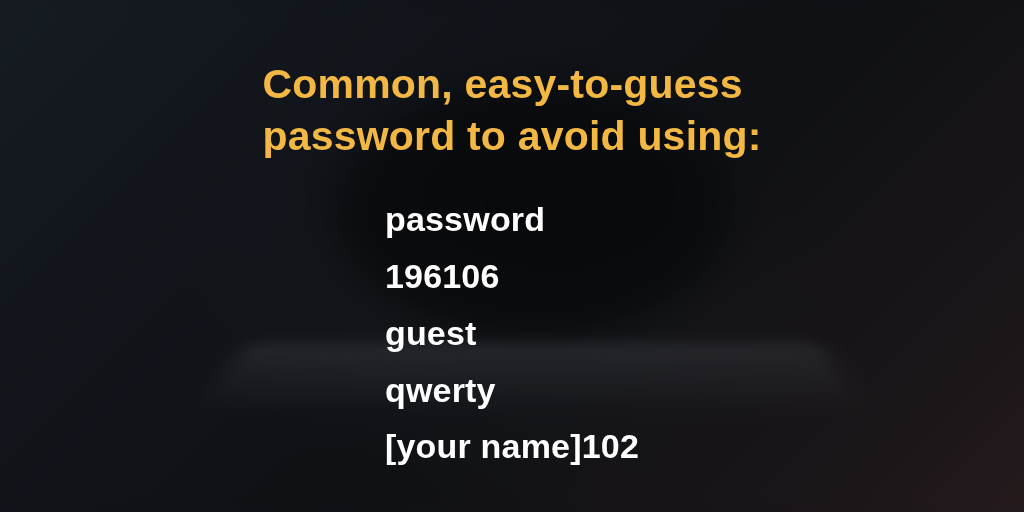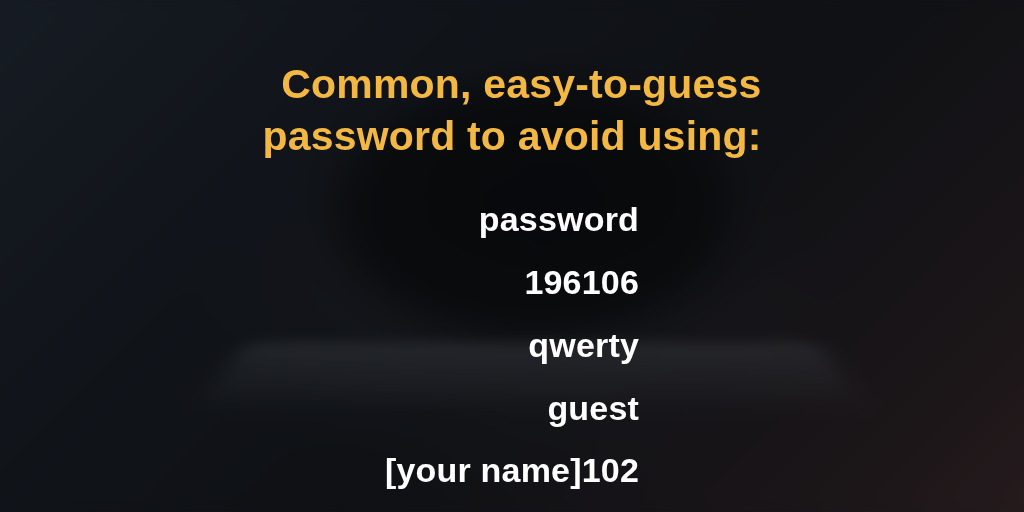--- a/index.html
+++ b/index.html
@@ -28,33 +28,33 @@
     }
     .overlay {
       position: absolute; inset: 0;
       background: rgba(8,10,14,0.45);
     }
     .content {
       position: absolute; inset: 0;
       display: flex; flex-direction: column;
       align-items: center; justify-content: flex-start;
       padding-top: 58px;
-      text-align: right;
+      text-align: left;
     }
     .headline {
       color: #f2b843;
       font-size: 41px;
       font-weight: 600;
       line-height: 1.28;
       letter-spacing: 0.2px;
       margin-bottom: 34px;
     }
     .list {
       display: flex; flex-direction: column;
-      gap: 18px;
+      gap: 12px;
     }
     .pw {
       color: #ffffff;
       font-size: 34px;
       font-weight: 600;
       line-height: 1.32;
       letter-spacing: 0.2px;
     }
   </style>
 </head>
@@ -65,17 +65,17 @@
 <div class="overlay"></div>
 
 <div class="content">
   <div class="headline">
     <span>Common, easy-to-guess</span><br>
     <span>password to avoid using:</span>
   </div>
   <div class="list">
     <div class="pw">password</div>
     <div class="pw">196106</div>
+    <div class="pw">guest</div>
     <div class="pw">qwerty</div>
-    <div class="pw">guest</div>
     <div class="pw">[your name]102</div>
   </div>
 </div>
 
 </body></html>

